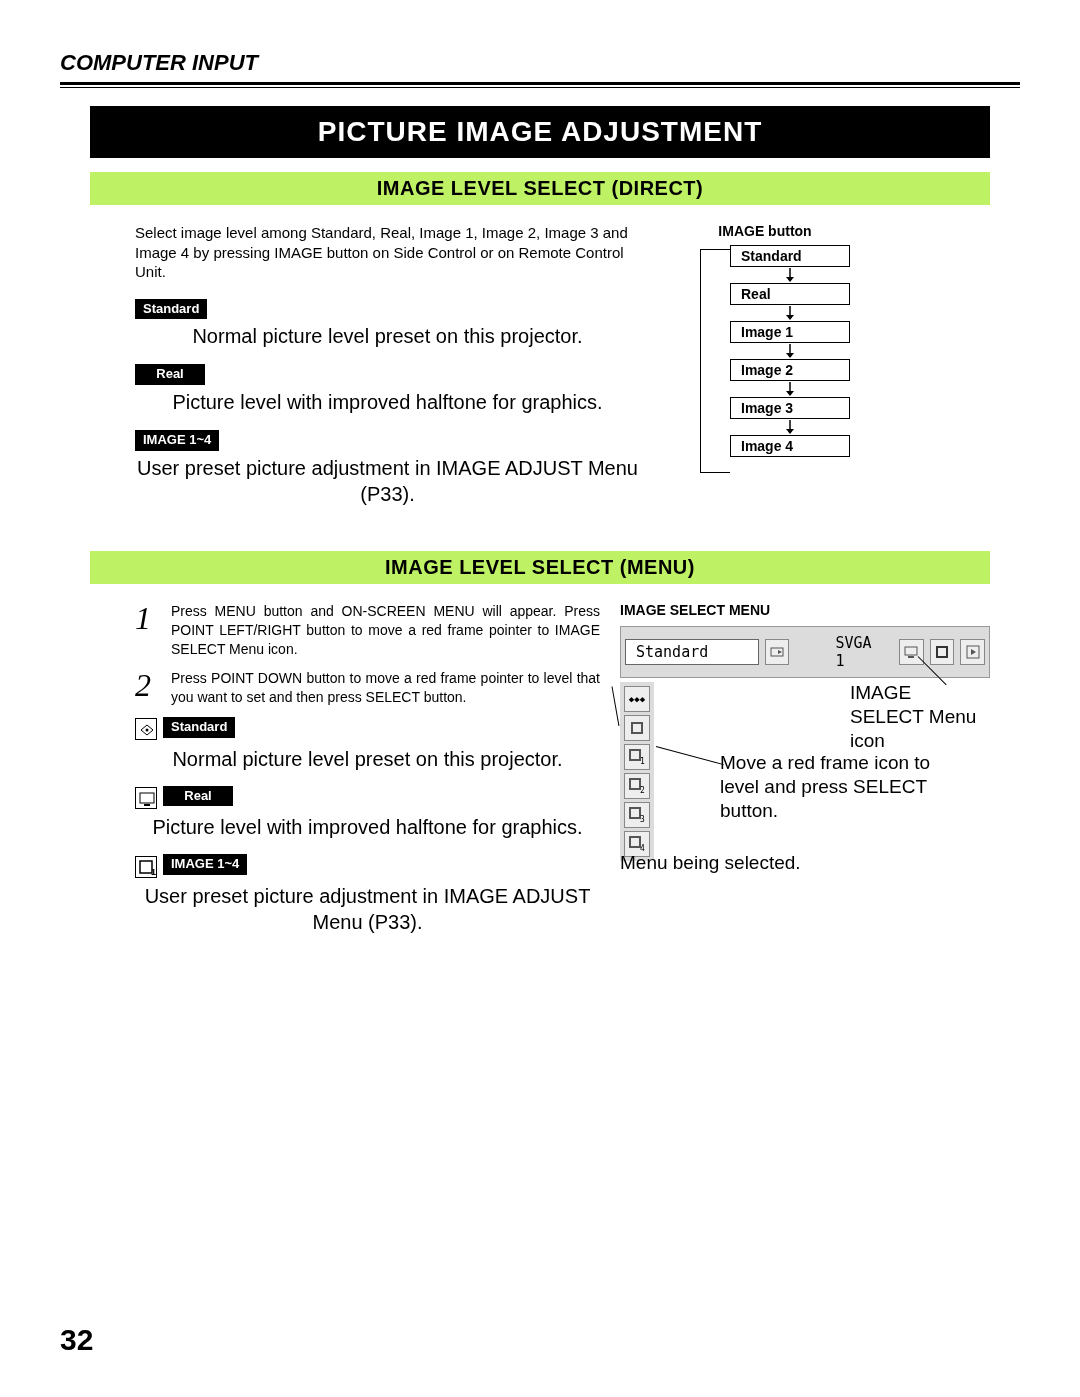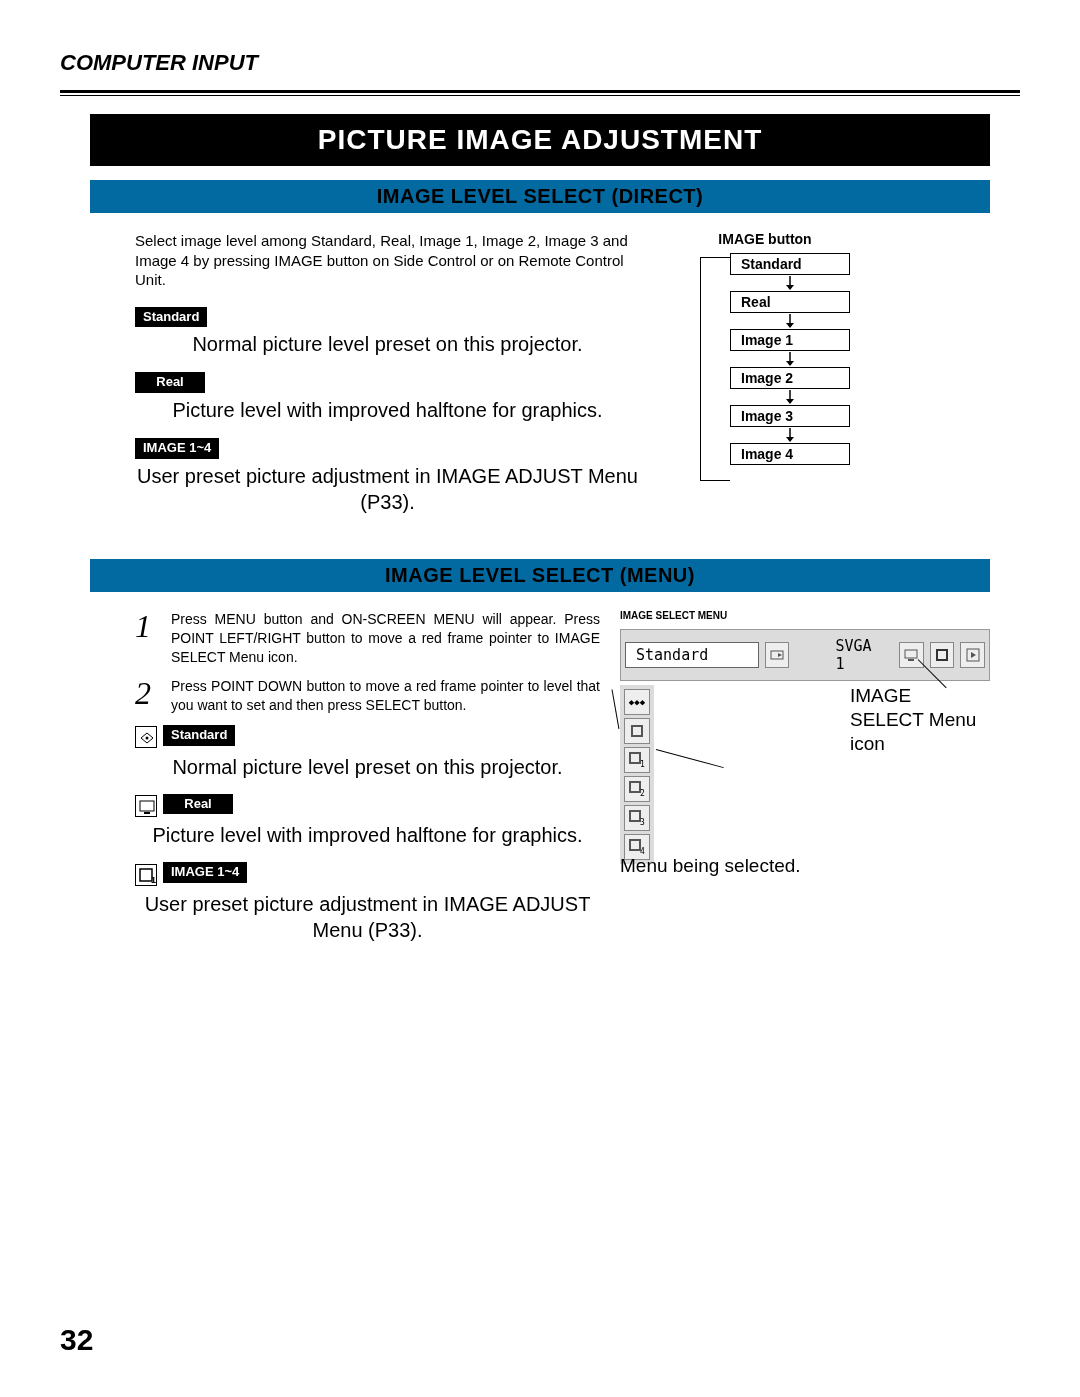--- a/index.html
+++ b/index.html
@@ -9,36 +9,36 @@
     background: #ffffff;
     font-family: Arial, Helvetica, sans-serif;
     color: #000;
     position: relative;
     padding: 50px 60px 30px 60px;
   }
   .section-label {
     font-size: 22px;
     font-weight: bold;
     font-style: italic;
-    margin-bottom: 14px;
+    margin-bottom: 6px;
   }
   .rule-thick { border-top: 3px solid #000; }
   .rule-thin { border-top: 1px solid #000; margin-top: 2px; margin-bottom: 18px; }
   .banner {
     background: #000;
     color: #fff;
     text-align: center;
     font-size: 28px;
     font-weight: bold;
     padding: 10px 14px;
     margin: 0 30px 14px 30px;
     letter-spacing: 1px;
   }
   .subbanner {
-    background: #0369a1;
+    background: #bef264;
     color: #000;
     text-align: center;
     font-size: 20px;
     font-weight: bold;
     padding: 5px 0;
     margin: 0 30px 18px 30px;
     letter-spacing: 0.5px;
   }
   .content { display: flex; gap: 20px; margin: 0 30px 30px 30px; }
   .left-col { flex: 1; font-size: 15px; line-height: 1.3; margin-left: 45px; }
@@ -95,21 +95,21 @@
   .arrow-down svg { display:block; margin:0 auto; }
   .loop-line {
     position:absolute;
     border-left:1.5px solid #000;
     border-bottom:1.5px solid #000;
     border-top:1.5px solid #000;
     width:30px;
   }
 
   
-  .menu-title { font-weight:bold; font-size:10px; margin-bottom:8px; }
+  .menu-title { font-weight:bold; font-size:14px; margin-bottom:8px; }
   .menu-mock { position:relative; }
   .menu-bar {
     display:flex; align-items:center; gap:6px;
     background:#dcdcdc; padding:4px; border:1px solid #999;
   }
   .menu-bar .label-box {
     background:#fff; border:1px solid #666;
     font-family: monospace; font-size:15px;
     padding:3px 10px; width:140px;
   }
@@ -314,20 +314,21 @@
               <rect x="2" y="2" width="10" height="10" fill="none" stroke="#555" stroke-width="2"></rect>
               <text x="12" y="16" font-size="8">4</text>
             </svg>
           </div>
       </div>
 
       <div class="ann-line" style="top:30px; left:298px; width:40px; transform:rotate(45deg);"></div>
       <div class="annotation" style="top:55px; left:230px; width:130px;">IMAGE SELECT Menu icon</div>
 
       <div class="ann-line" style="top:120px; left:36px; width:70px; transform:rotate(15deg);"></div>
+      <div class="annotation" style="top:125px; left:100px; width:230px;">Move a red frame icon to level and press SELECT button.</div>
 
       <div class="ann-line" style="top:60px; left:-8px; width:40px; transform:rotate(80deg);"></div>
       <div class="annotation" style="top:225px; left:0px;">Menu being selected.</div>
     </div>
   </div>
 </div>
 
 <div class="page-num">32</div>
 
 </body></html>

